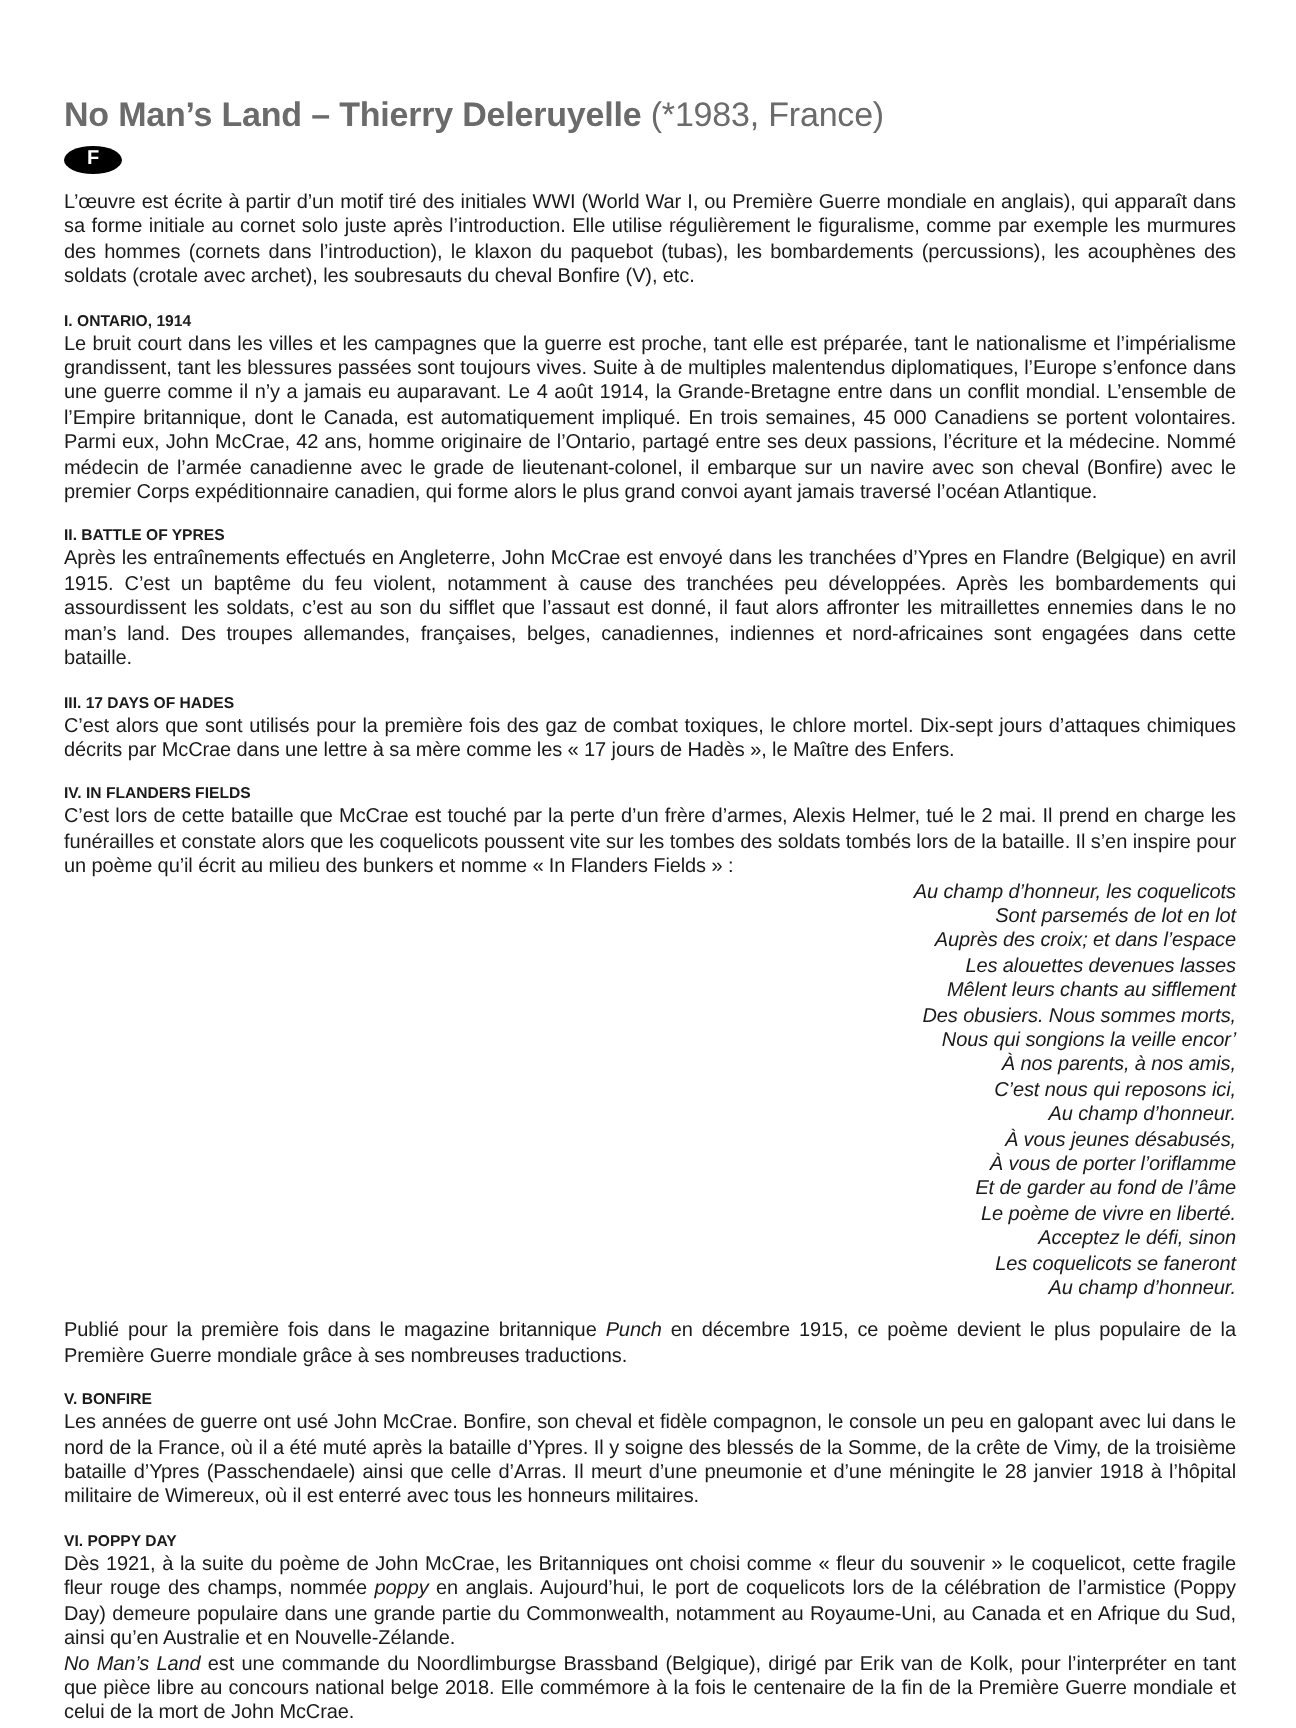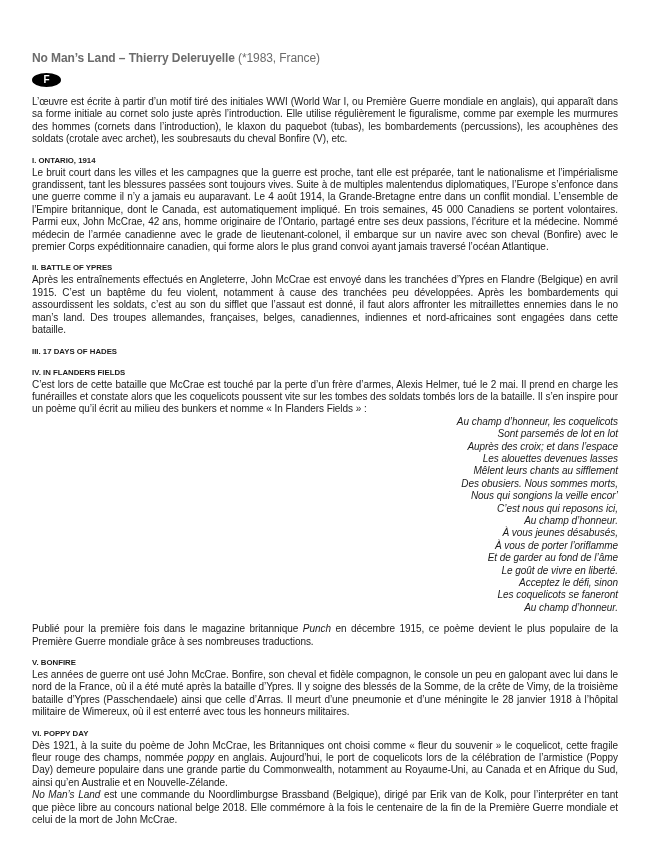--- a/index.html
+++ b/index.html
@@ -1,18 +1,18 @@
 <!DOCTYPE html>
 <html><head>
 <meta charset="utf-8">
 <style>
   html, body { margin: 0; padding: 0; background: #ffffff; }
   body { width: 648px; height: 864px; overflow: hidden; position: relative; }
   .page { position: absolute; left: 32px; top: 47px; width: 586px; font-family: "Liberation Sans", sans-serif; color: #1a1a1a; }
-  .title { font-size: 12px; color: #6b6b6b; font-weight: bold; margin: 0; line-height: 22px; white-space: nowrap; letter-spacing: -0.1px; }
+  .title { font-size: 17px; color: #6b6b6b; font-weight: bold; margin: 0; line-height: 22px; white-space: nowrap; letter-spacing: -0.1px; }
   .title .sub { font-weight: normal; }
   .badge { display: inline-block; width: 29px; height: 14px; background: #000; border-radius: 50%; color: #fff; font-weight: bold; font-size: 10px; text-align: center; line-height: 14px; margin-top: 4px; }
   p, .poem { font-size: 10px; line-height: 12.4px; margin: 0; text-align: justify; letter-spacing: -0.05px; }
   .intro { margin-top: 9px; }
   .sec-head { font-size: 7.8px; font-weight: bold; margin: 0; line-height: 12px; margin-top: 9px; }
   .poem { font-style: italic; text-align: right; }
   .spacer { height: 9px; }
   a.link { color: #1a1a1a; text-decoration: underline; }
   em { }
 </style>
@@ -25,37 +25,39 @@
 
   <p class="intro">L’œuvre est écrite à partir d’un motif tiré des initiales WWI (World War I, ou Première Guerre mondiale en anglais), qui apparaît dans sa forme initiale au cornet solo juste après l’introduction. Elle utilise régulièrement le figuralisme, comme par exemple les murmures des hommes (cornets dans l’introduction), le klaxon du paquebot (tubas), les bombardements (percussions), les acouphènes des soldats (crotale avec archet), les soubresauts du cheval Bonfire (V), etc.</p>
 
   <h2 class="sec-head">I. ONTARIO, 1914</h2>
   <p>Le bruit court dans les villes et les campagnes que la guerre est proche, tant elle est préparée, tant le nationalisme et l’impérialisme grandissent, tant les blessures passées sont toujours vives. Suite à de multiples malentendus diplomatiques, l’Europe s’enfonce dans une guerre comme il n’y a jamais eu auparavant. Le 4 août 1914, la Grande-Bretagne entre dans un conflit mondial. L’ensemble de l’Empire britannique, dont le Canada, est automatiquement impliqué. En trois semaines, 45 000 Canadiens se portent volontaires. Parmi eux, John McCrae, 42 ans, homme originaire de l’Ontario, partagé entre ses deux passions, l’écriture et la médecine. Nommé médecin de l’armée canadienne avec le grade de lieutenant-colonel, il embarque sur un navire avec son cheval (Bonfire) avec le premier Corps expéditionnaire canadien, qui forme alors le plus grand convoi ayant jamais traversé l’océan Atlantique.</p>
 
   <h2 class="sec-head">II. BATTLE OF YPRES</h2>
   <p>Après les entraînements effectués en Angleterre, John McCrae est envoyé dans les tranchées d’Ypres en Flandre (Belgique) en avril 1915. C’est un baptême du feu violent, notamment à cause des tranchées peu développées. Après les bombardements qui assourdissent les soldats, c’est au son du sifflet que l’assaut est donné, il faut alors affronter les mitraillettes ennemies dans le no man’s land. Des troupes allemandes, françaises, belges, canadiennes, indiennes et nord-africaines sont engagées dans cette bataille.</p>
 
   <h2 class="sec-head">III. 17 DAYS OF HADES</h2>
+  <p>C’est alors que sont utilisés pour la première fois des gaz de combat toxiques, le chlore mortel. Dix-sept jours d’attaques chimiques décrits par McCrae dans une lettre à sa mère comme les « 17 jours de Hadès », le Maître des Enfers.</p>
 
   <h2 class="sec-head">IV. IN FLANDERS FIELDS</h2>
   <p>C’est lors de cette bataille que McCrae est touché par la perte d’un frère d’armes, Alexis Helmer, tué le 2 mai. Il prend en charge les funérailles et constate alors que les coquelicots poussent vite sur les tombes des soldats tombés lors de la bataille. Il s’en inspire pour un poème qu’il écrit au milieu des bunkers et nomme « In Flanders Fields » :</p>
   <div class="poem">
     <div>Au champ d’honneur, les coquelicots</div>
     <div>Sont parsemés de lot en lot</div>
     <div>Auprès des croix; et dans l’espace</div>
     <div>Les alouettes devenues lasses</div>
     <div>Mêlent leurs chants au sifflement</div>
     <div>Des obusiers. Nous sommes morts,</div>
     <div>Nous qui songions la veille encor’</div>
+    <div>À nos parents, à nos amis,</div>
     <div>C’est nous qui reposons ici,</div>
     <div>Au champ d’honneur.</div>
     <div>À vous jeunes désabusés,</div>
     <div>À vous de porter l’oriflamme</div>
     <div>Et de garder au fond de l’âme</div>
-    <div>Le goût de vivre en liberté.</div>
+    <div>Le poème de vivre en liberté.</div>
     <div>Acceptez le défi, sinon</div>
     <div>Les coquelicots se faneront</div>
     <div>Au champ d’honneur.</div>
   </div>
   <div class="spacer"></div>
   <p><span>Publié pour la première fois dans le magazine britannique </span><em>Punch</em><span> en décembre 1915, ce poème devient le plus populaire de la Première Guerre mondiale grâce à ses nombreuses traductions.</span></p>
 
   <h2 class="sec-head">V. BONFIRE</h2>
   <p>Les années de guerre ont usé John McCrae. Bonfire, son cheval et fidèle compagnon, le console un peu en galopant avec lui dans le nord de la France, où il a été muté après la bataille d’Ypres. Il y soigne des blessés de la Somme, de la crête de Vimy, de la troisième bataille d’Ypres (Passchendaele) ainsi que celle d’Arras. Il meurt d’une pneumonie et d’une méningite le 28 janvier 1918 à l’hôpital militaire de Wimereux, où il est enterré avec tous les honneurs militaires.</p>
 

